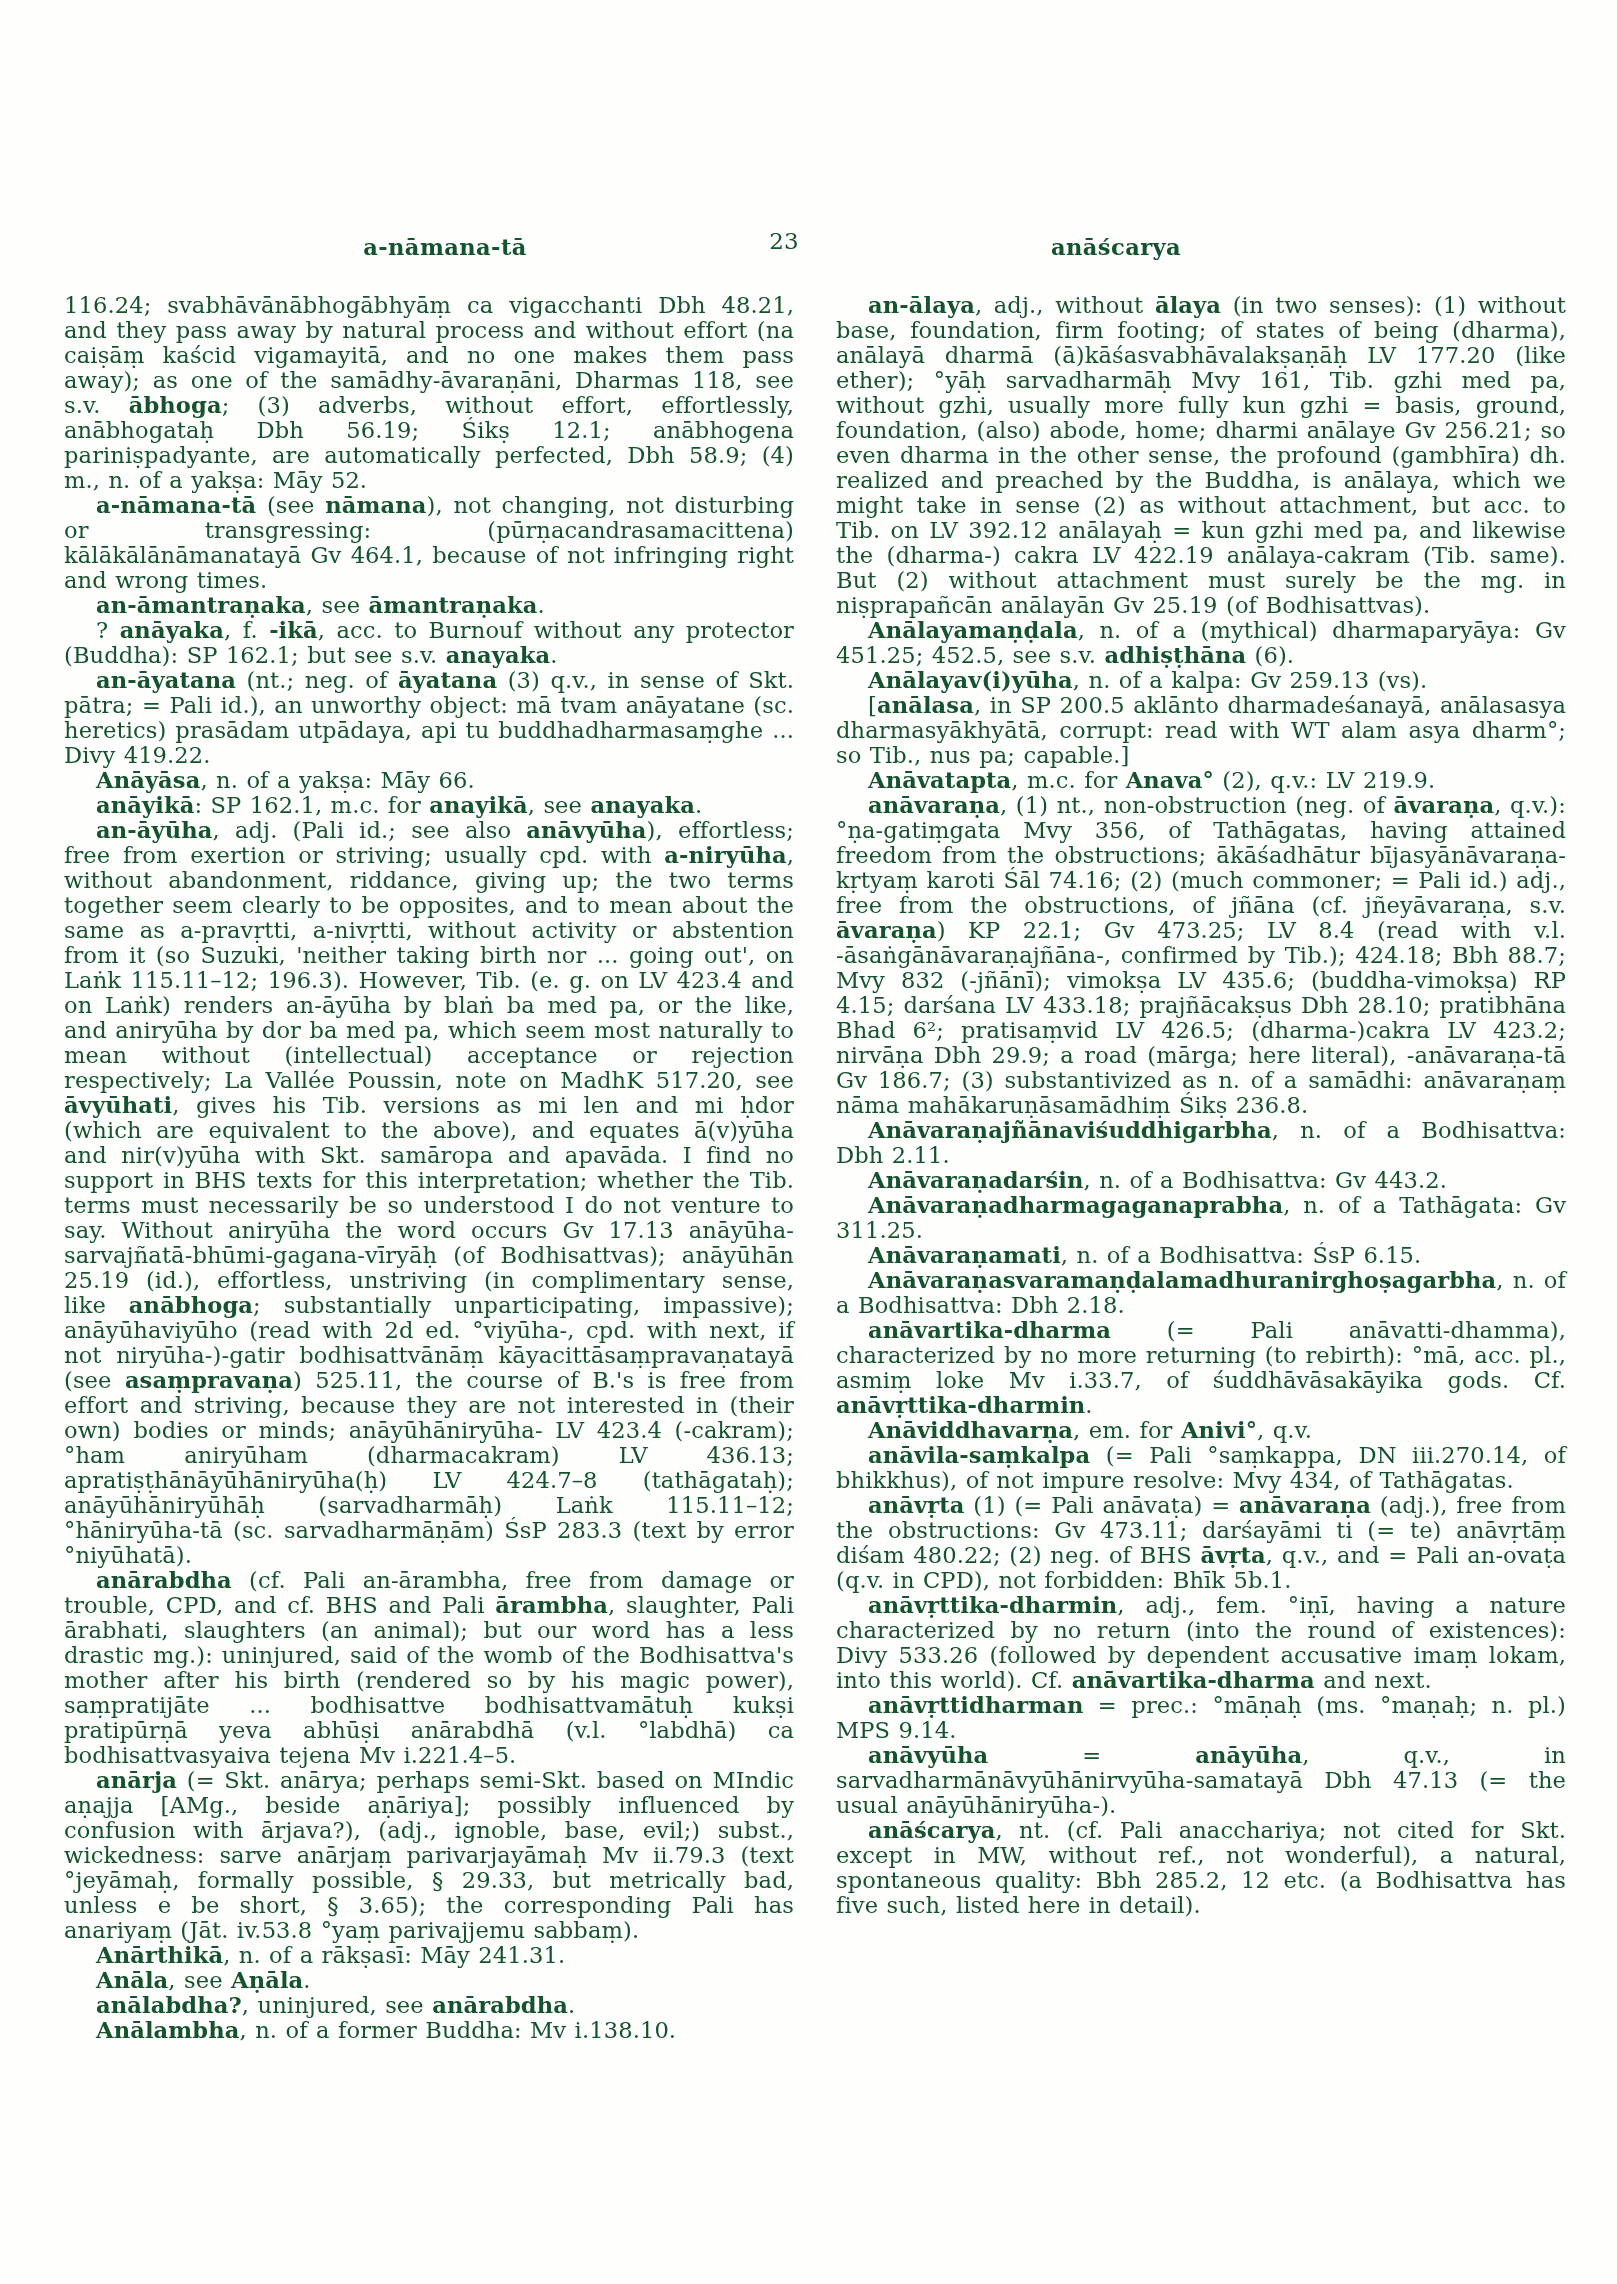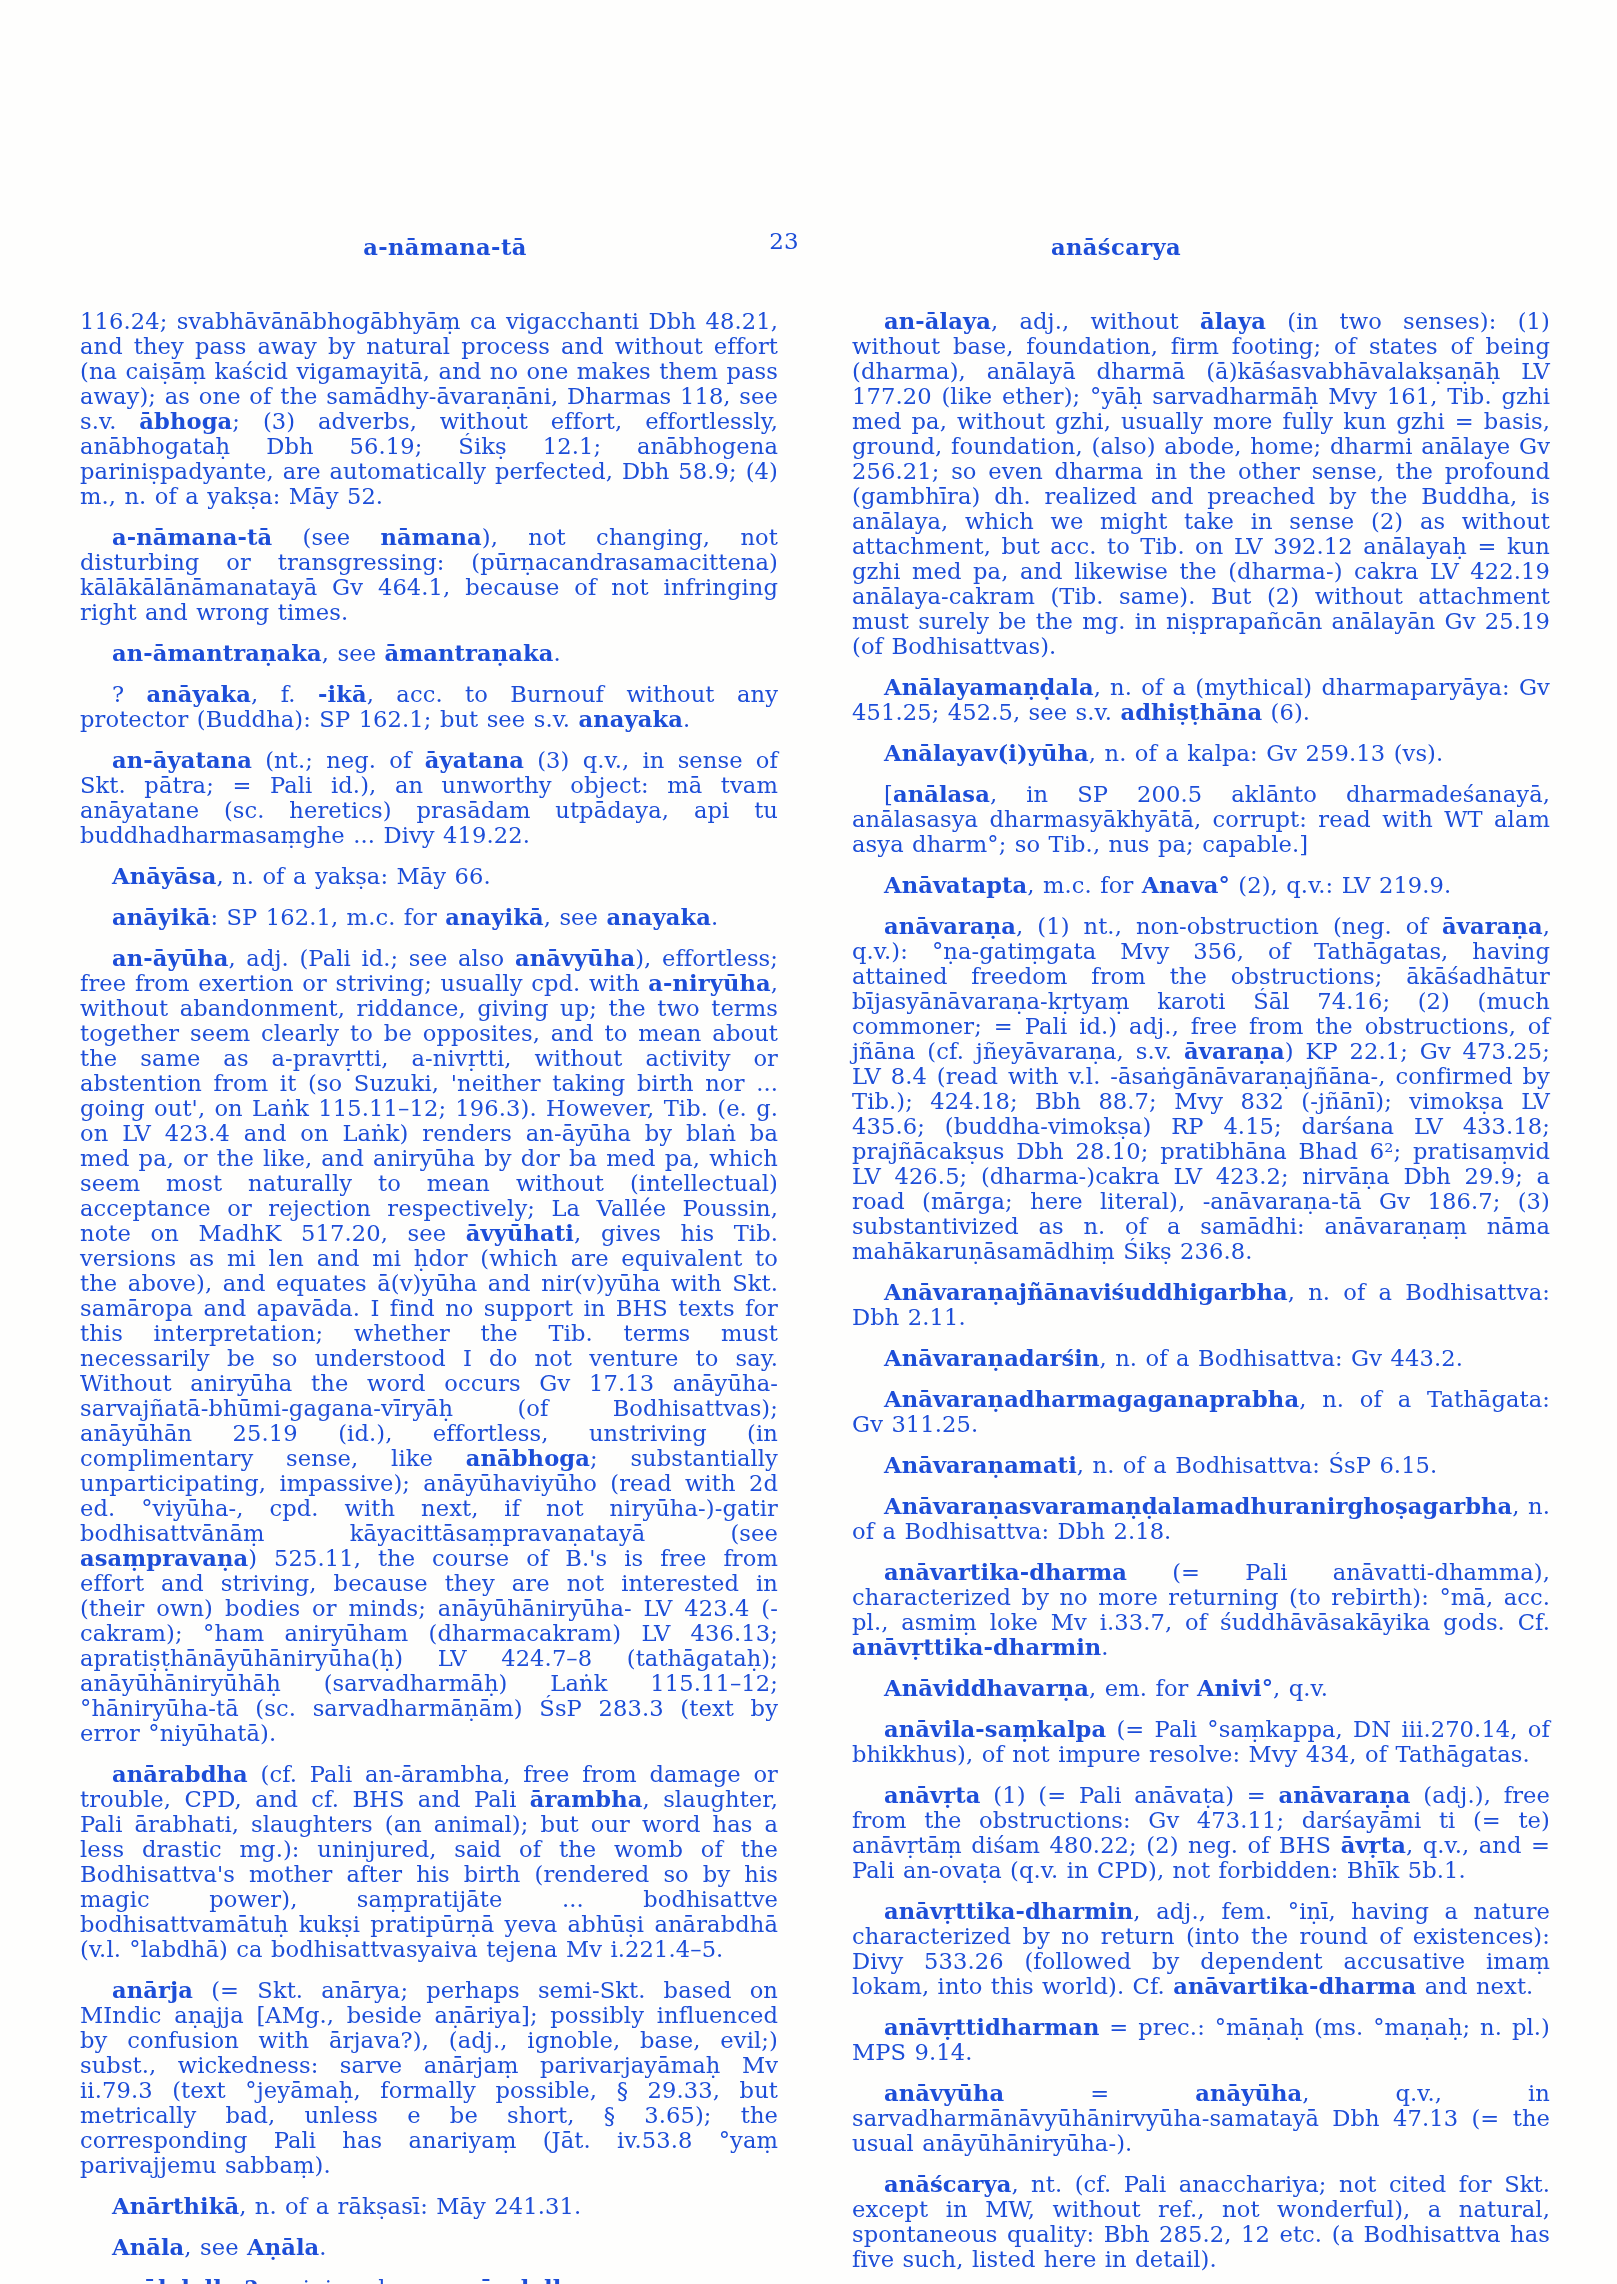--- a/index.html
+++ b/index.html
@@ -6,21 +6,21 @@
     margin: 0;
     padding: 0;
     background: #e8e8e8;
   }
   .page {
     position: relative;
     width: 1617px;
     height: 2284px;
     margin: 0 auto;
     background: #fefefdff;
-    color: #1d4ed8;
+    color: #14532d;
     font-family: "DejaVu Serif", "Liberation Serif", serif;
     overflow: hidden;
   }
   .running-head {
     position: absolute;
     top: 228px;
     left: 0;
     width: 100%;
     height: 38px;
   }
@@ -47,21 +47,21 @@
     left: 64px;
     right: 51px;
     display: flex;
     gap: 42px;
   }
   .col {
     flex: 1 1 0;
     min-width: 0;
   }
   p.entry {
-    margin: 16px;
+    margin: 0;
     padding: 0;
     font-size: 22.6px;
     line-height: 25px;
     text-align: justify;
     text-indent: 32px;
     word-spacing: 1.1px;
     letter-spacing: 0.1px;
   }
   p.entry.cont { text-indent: 0; }
   p.entry span.b { font-weight: bold; }

